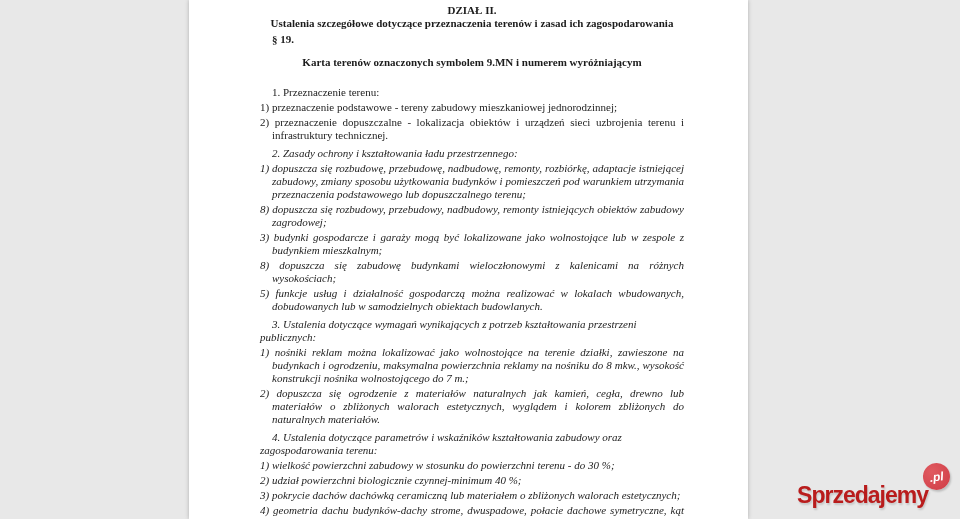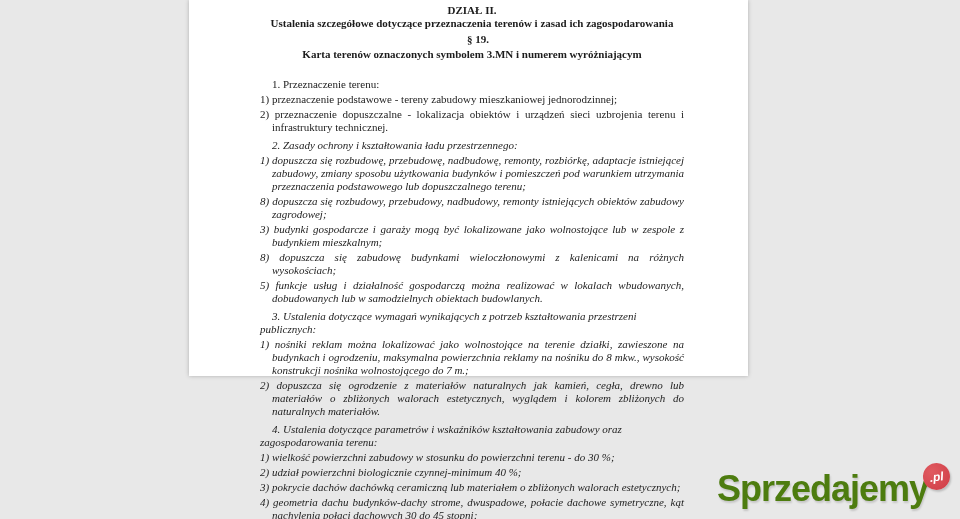--- a/index.html
+++ b/index.html
@@ -14,42 +14,42 @@
     width: 960px;
     height: 519px;
     background: #e8e8e8;
     font-family: "Liberation Serif", "DejaVu Serif", serif;
   }
   .doc-page {
     position: absolute;
     left: 189px;
     top: 0;
     width: 559px;
-    height: 376px;
+    height: 519px;
     background: #ffffff;
     box-shadow: 0 0 4px rgba(0,0,0,0.25);
     box-sizing: border-box;
     padding: 4px 64px 0 71px;
     color: #1c1c1c;
   }
   .doc-content {
     width: 424px;
     font-size: 11px;
     line-height: 13px;
   }
   .head-center {
     text-align: center;
     font-weight: bold;
   }
   .head-symbol {
-    text-align: center;
+    text-align: left;
     text-indent: 12px;
     font-weight: bold;
     margin-top: 3px;
-    margin-bottom: 2px;
+    margin-bottom: 10px;
   }
   #sections {
     margin-top: 17px;
   }
   .section + .section {
     margin-top: 3px;
     font-style: italic;
   }
   .sec-title {
     text-indent: 12px;
@@ -65,24 +65,24 @@
   
   .watermark {
     position: absolute;
     right: 10px;
     bottom: 12px;
     display: flex;
     align-items: flex-end;
     font-family: "Liberation Sans", "DejaVu Sans", sans-serif;
   }
   .wm-text {
-    font-size: 36px;
+    font-size: 23px;
     font-weight: bold;
     letter-spacing: -1px;
-    color: #4d7c0f;
+    color: #b91c1c;
     text-shadow: 1px 2px 2px rgba(0,0,0,0.15);
     line-height: 1;
   }
   .wm-badge {
     width: 27px;
     height: 27px;
     border-radius: 50%;
     background: radial-gradient(circle at 35% 30%, #e05a60, #cf3c46);
     box-shadow: 1px 2px 2px rgba(0,0,0,0.18);
     display: flex;
@@ -102,21 +102,21 @@
 </head>
 <body>
 
 <div class="stage">
 
   <div class="doc-page">
     <div class="doc-content">
       <div class="head-center">DZIAŁ II.</div>
       <div class="head-center">Ustalenia szczegółowe dotyczące przeznaczenia terenów i zasad ich zagospodarowania</div>
       <div class="head-symbol">§ 19.</div>
-      <div class="head-center">Karta terenów oznaczonych symbolem 3.MN i numerem wyróżniającym</div>
+      <div class="head-center">Karta terenów oznaczonych symbolem 9.MN i numerem wyróżniającym</div>
       <div id="sections">
           <div class="section">
             <div class="sec-title">1. Przeznaczenie terenu:</div>
             <div class="item">1) przeznaczenie podstawowe - tereny zabudowy mieszkaniowej jednorodzinnej;</div>
             <div class="item">2) przeznaczenie dopuszczalne - lokalizacja obiektów i urządzeń sieci uzbrojenia terenu i infrastruktury technicznej.</div>
           </div>
           <div class="section">
             <div class="sec-title">2. Zasady ochrony i kształtowania ładu przestrzennego:</div>
             <div class="item">1) dopuszcza się rozbudowę, przebudowę, nadbudowę, remonty, rozbiórkę, adaptacje istniejącej zabudowy, zmiany sposobu użytkowania budynków i pomieszczeń pod warunkiem utrzymania przeznaczenia podstawowego lub dopuszczalnego terenu;</div>
             <div class="item">8) dopuszcza się rozbudowy, przebudowy, nadbudowy, remonty istniejących obiektów zabudowy zagrodowej;</div>

